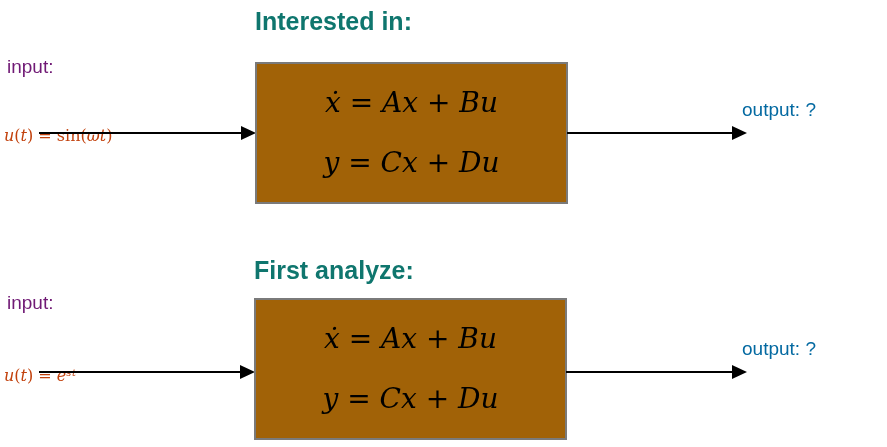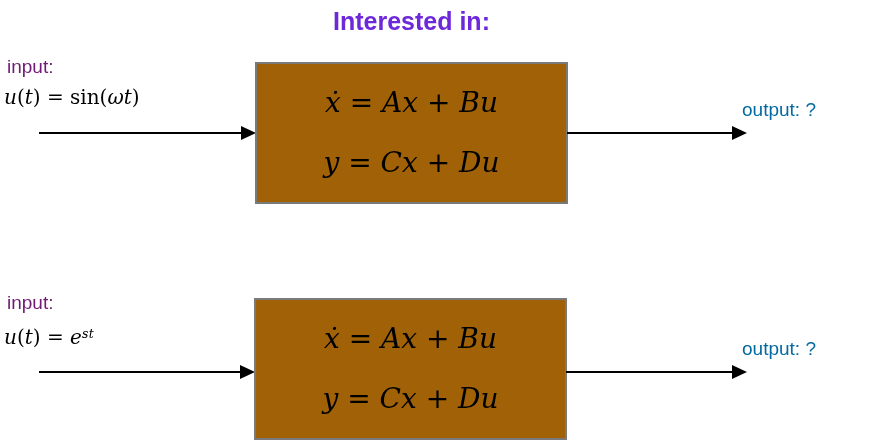--- a/index.html
+++ b/index.html
@@ -10,25 +10,25 @@
     background: #ffffff;
     font-family: "Liberation Sans", sans-serif;
     color: #000000;
     overflow: hidden;
   }
 
   
   .section-title {
     position: absolute;
     width: 313px;
-    text-align: center;
+    text-align: left;
     font-weight: bold;
     font-size: 25px;
     line-height: 1.1;
-    color: #6d28d9;
+    color: #0f766e;
     white-space: nowrap;
   }
   #title-1 { left: 255px; top: 8px; }
   #title-2 { left: 254px; top: 257px; }
 
   
   .sys-box {
     position: absolute;
     width: 309px;
     height: 138px;
@@ -64,24 +64,25 @@
     line-height: 1.1;
     color: #701a75;
   }
   #input-label-1 { top: 57px; }
   #input-label-2 { top: 293px; }
 
   .input-math {
     position: absolute;
     left: 4px;
     font-family: "DejaVu Serif", "Liberation Serif", serif;
-    font-size: 20px;
+    font-size: 16px;
     line-height: 24px;
     white-space: pre;
-    color: #000000;
+    color: #c2410c;
+    margin-top: 39px;
   }
   #input-math-1 { top: 85px; }
   #input-math-2 { top: 322px; }
 
   .output-label {
     position: absolute;
     font-size: 19px;
     line-height: 1.1;
     color: #0369a1;
     white-space: nowrap;
@@ -131,20 +132,21 @@
     <div class="equation"><span class="m-i">y</span><span class="m-r"> = </span><span class="m-i">Cx</span><span class="m-r"> + </span><span class="m-i">Du</span></div>
   </div>
 
   <div class="arrow" id="arrow-out-1">
     <div class="shaft"></div>
     <div class="head"></div>
   </div>
 
   <div class="output-label" id="output-label-1">output: ?</div>
 
+  <div class="section-title" id="title-2">First analyze:</div>
 
   <div class="input-label" id="input-label-2">input:</div>
 
   <div class="input-math" id="input-math-2"><span class="m-i">u</span><span class="m-r">(</span><span class="m-i">t</span><span class="m-r">) = </span><span class="m-i">e</span><sup class="m-sup">st</sup></div>
 
   <div class="arrow" id="arrow-in-2">
     <div class="shaft"></div>
     <div class="head"></div>
   </div>
 

